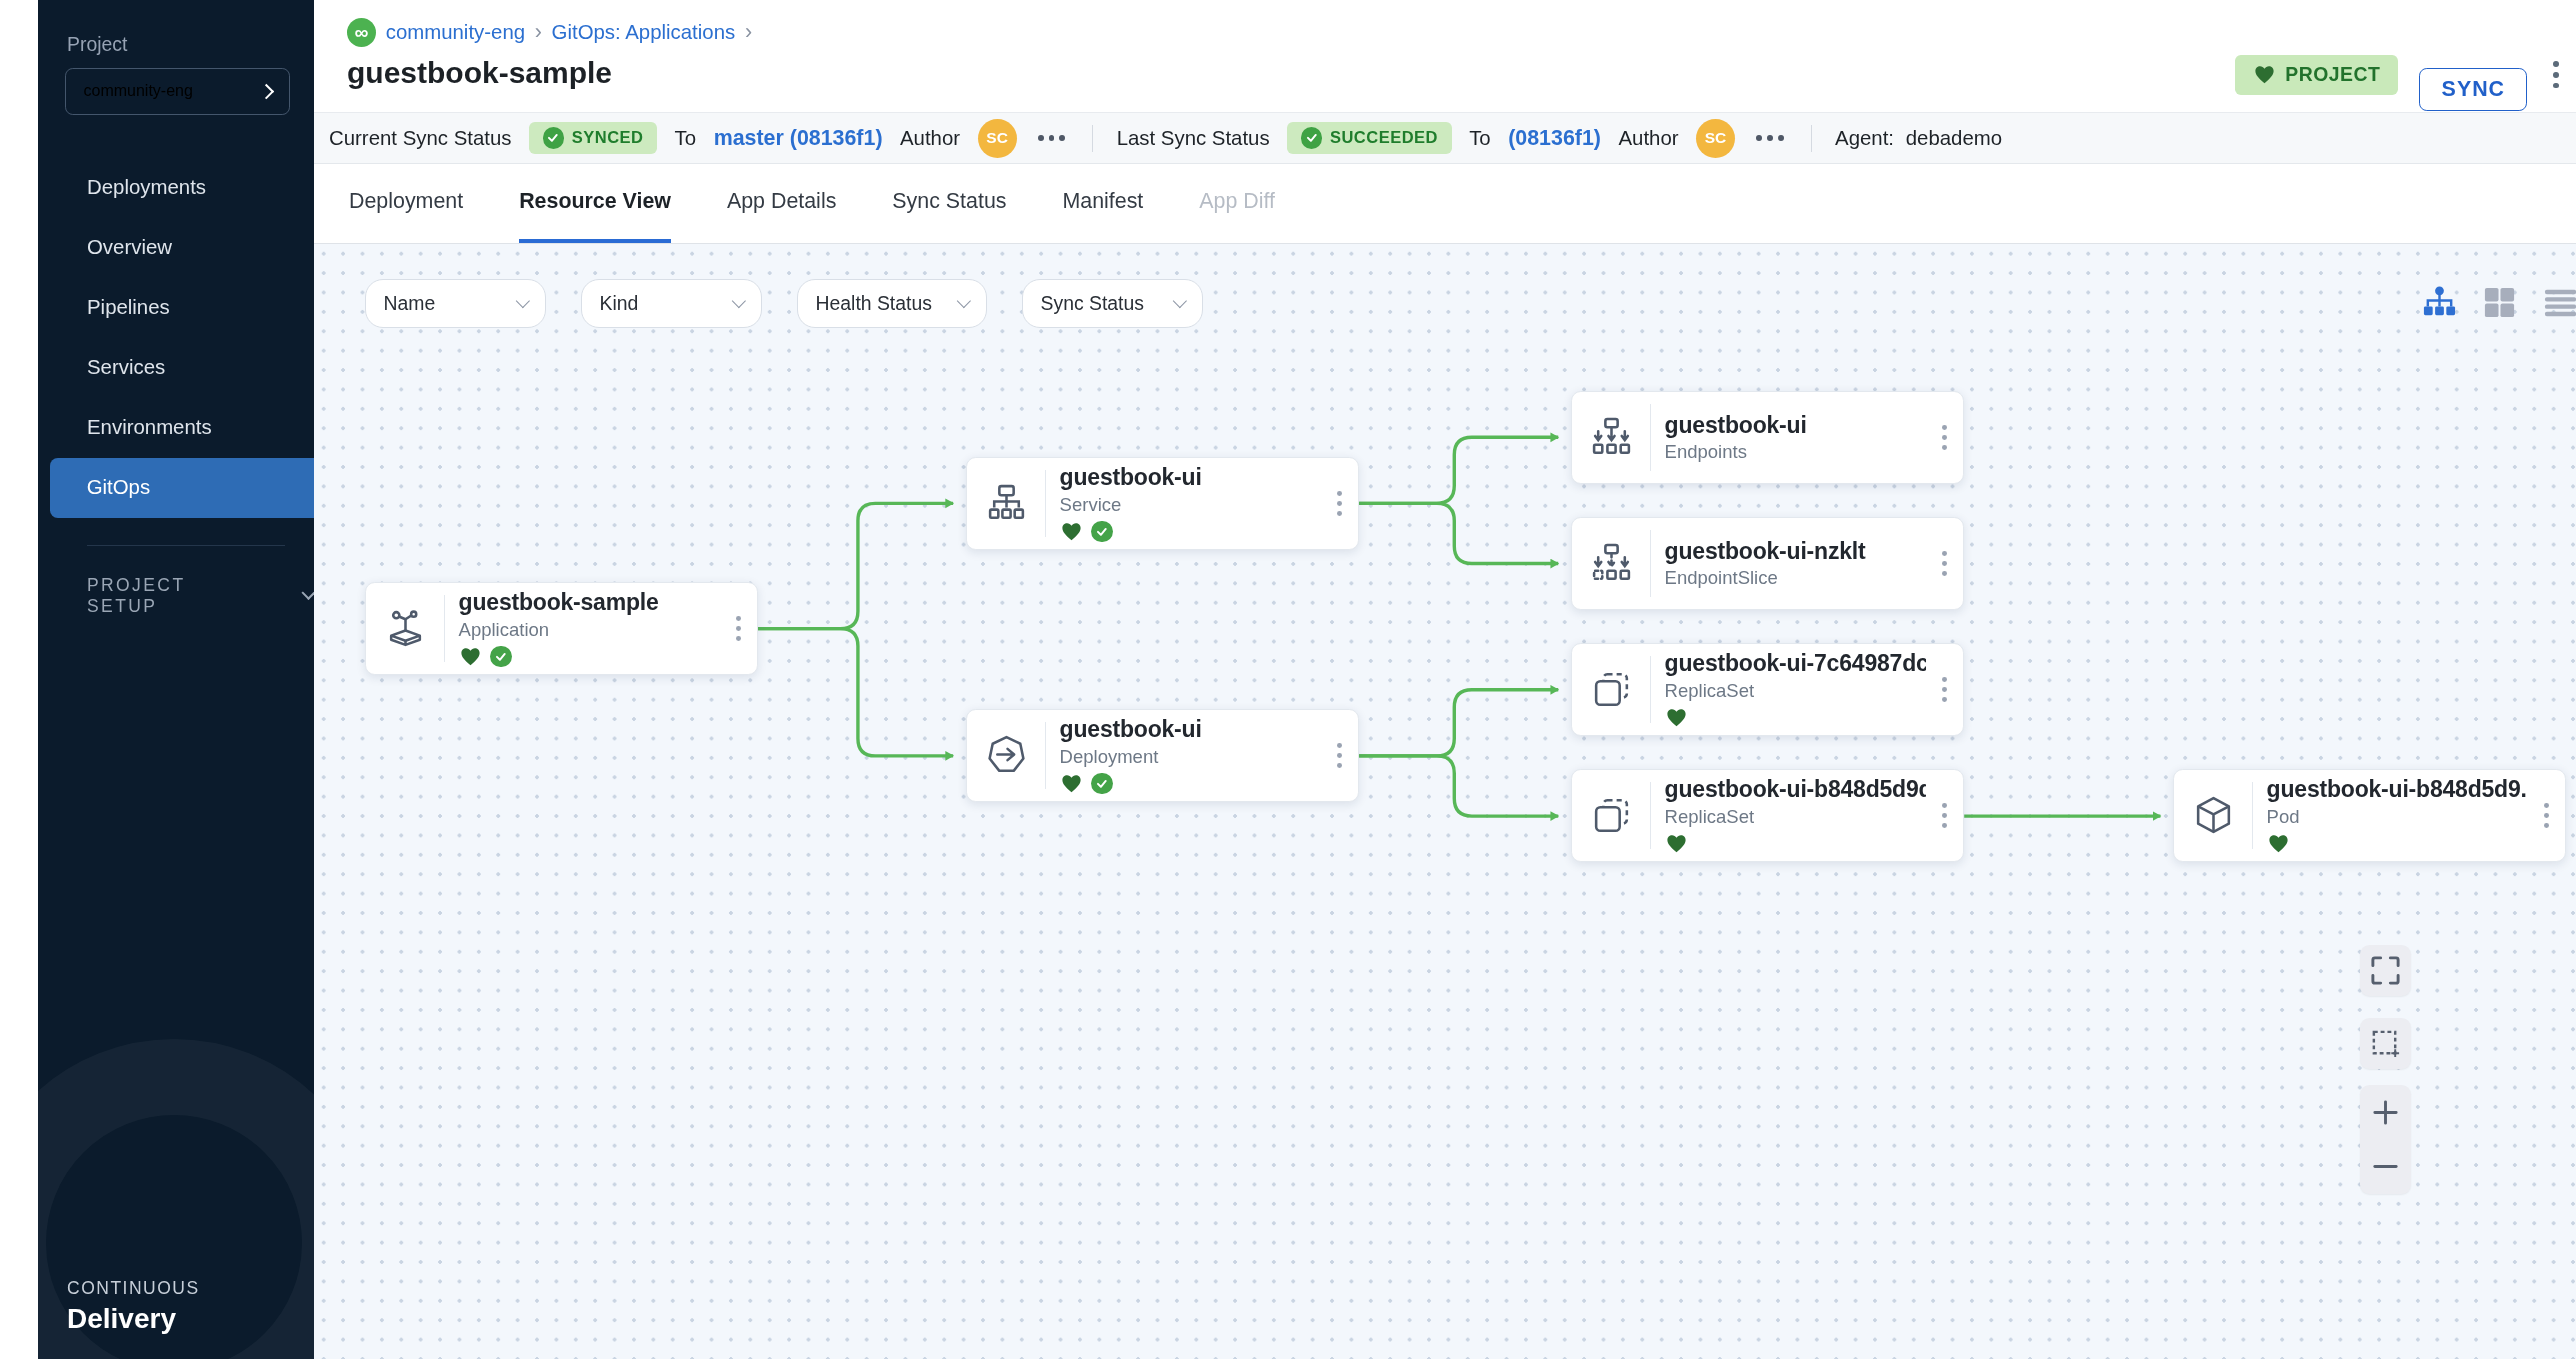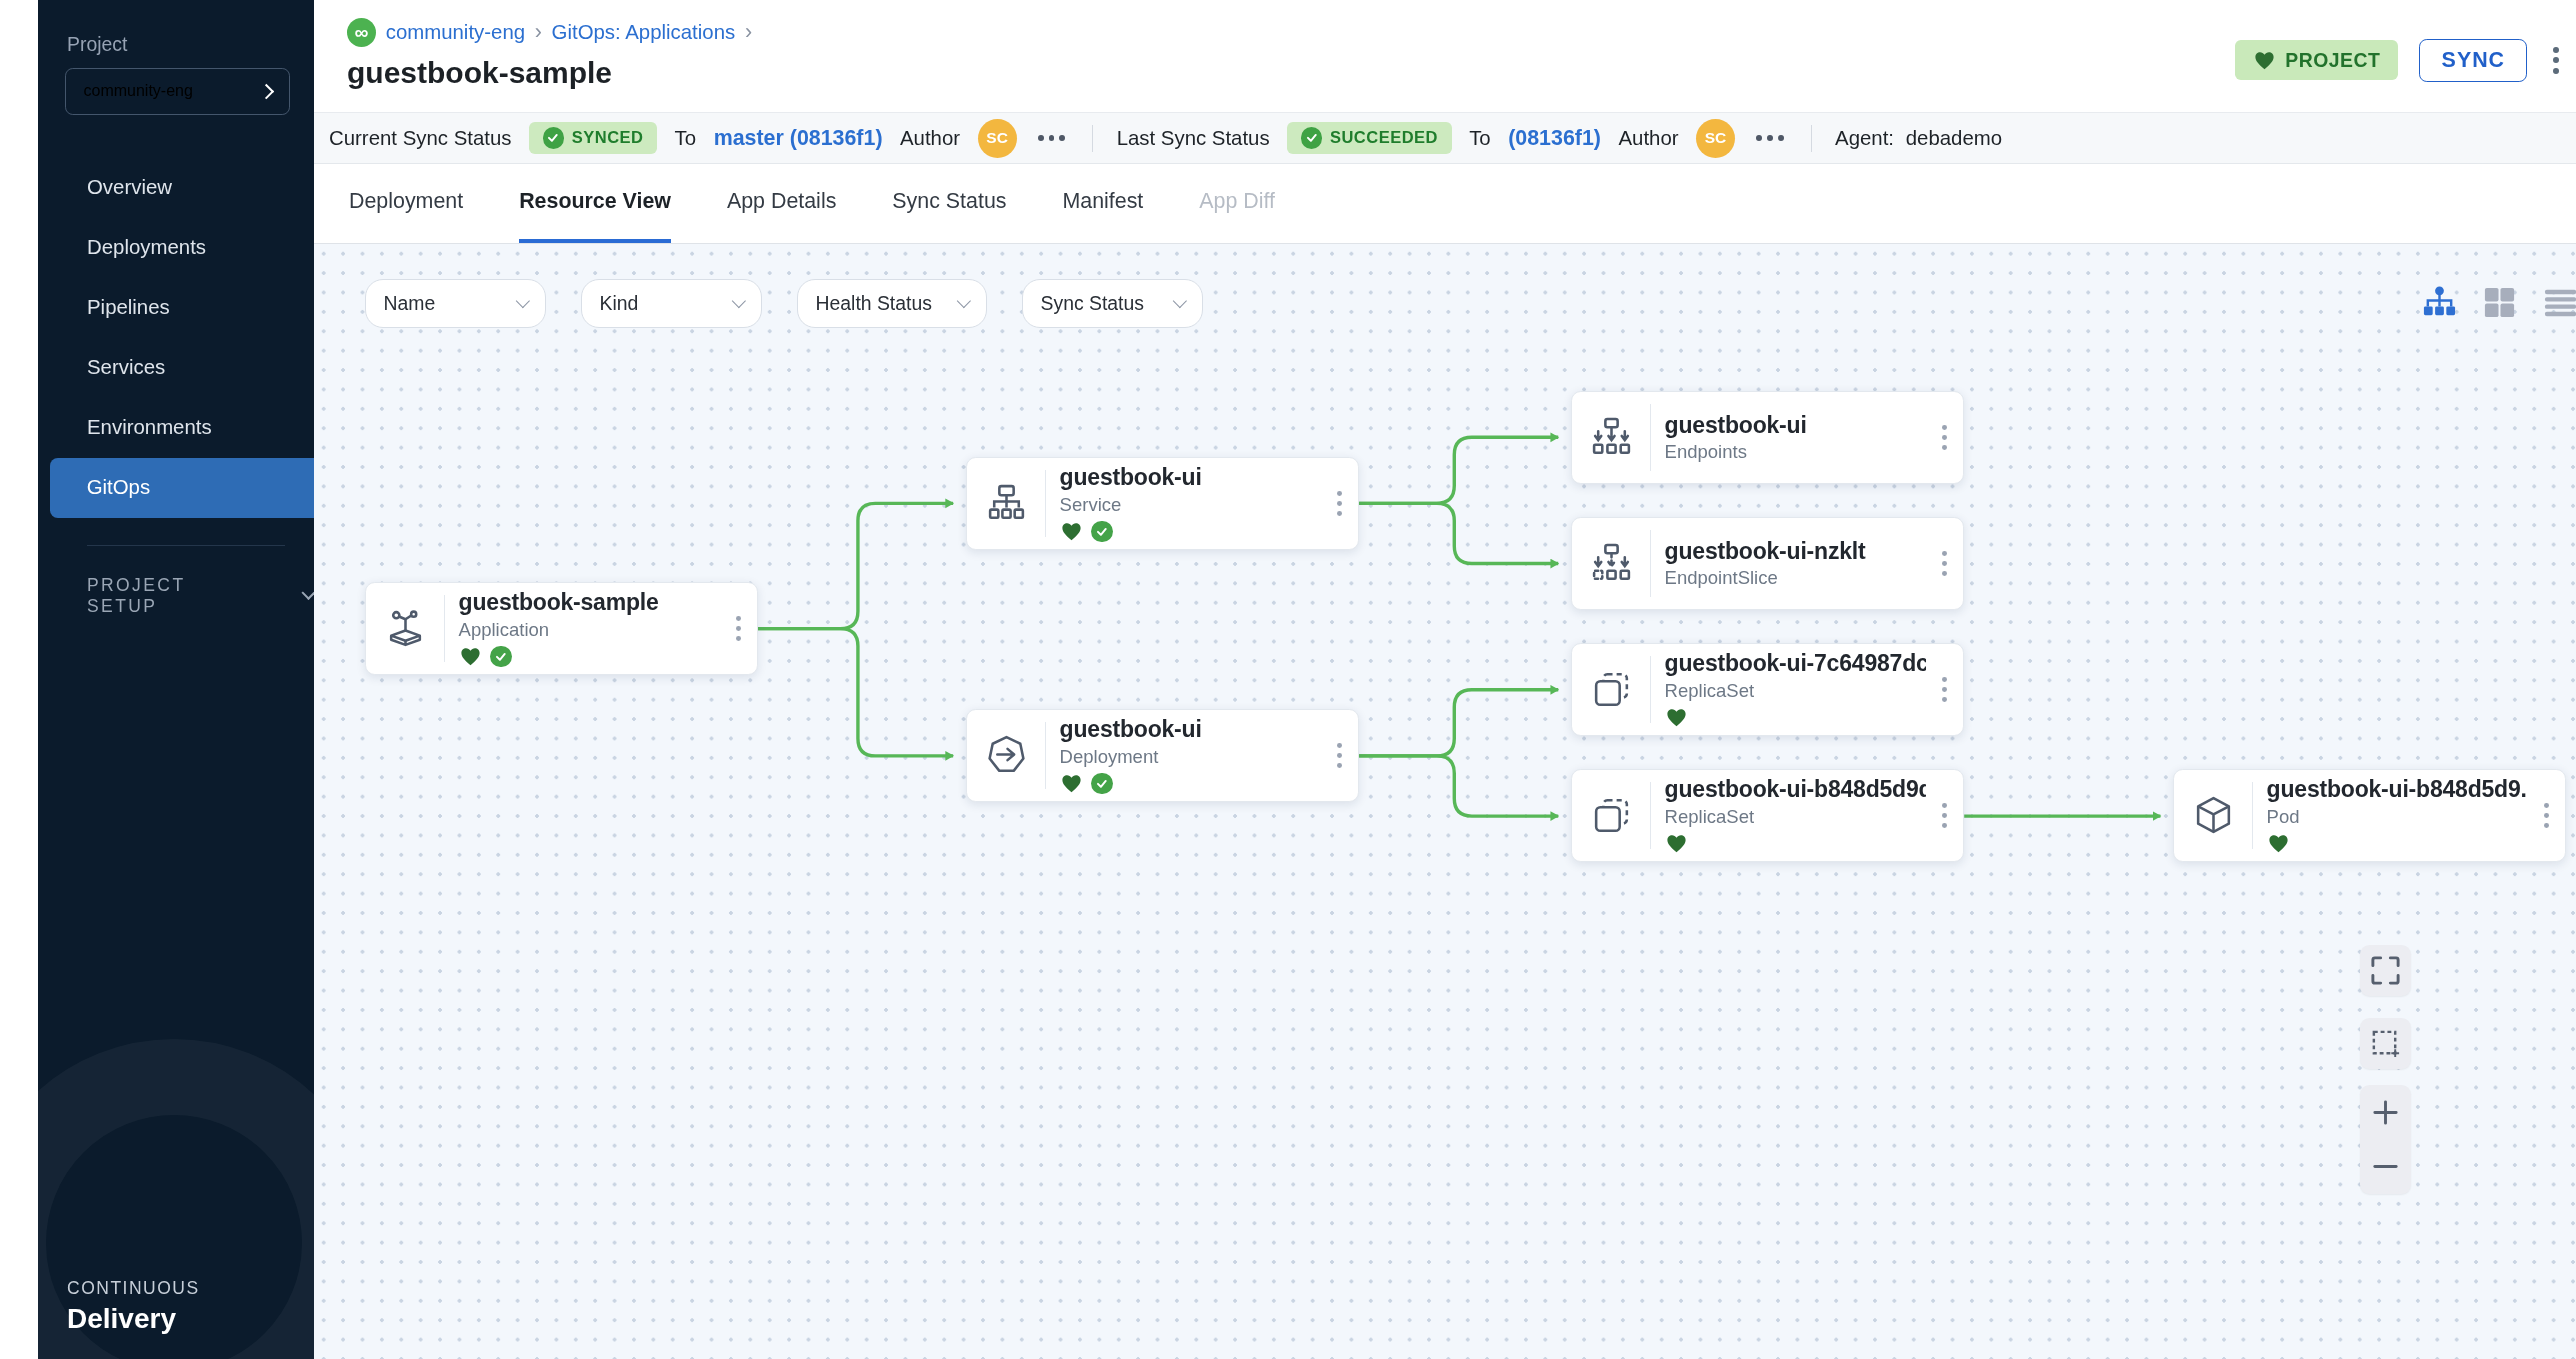--- a/index.html
+++ b/index.html
@@ -41,21 +41,21 @@
     display:flex; align-items:center; justify-content:center; font-size:19.4px; font-weight:700; }
   .bc-link { color:#2b6fd0; cursor:pointer; }
   .bc-sep { color:#8a93a2; font-size:21.4px; }
   .page-title { margin-top:9.7px; font-size:30px; font-weight:700; color:#1c2126; }
   .header-right { position:absolute; right:13.6px; top:39px; display:flex; align-items:center; gap:21.4px; }
   .healthy-badge { display:flex; align-items:center; gap:9.7px; background:#c9e9ba;
     border-radius:5.8px; padding:8.7px 17.5px; }
   .healthy-badge span { color:#22722c; font-size:19.4px; font-weight:700; letter-spacing:0.5px; }
   .sync-btn { border:1.9px solid #2160c9; color:#2160c9; background:#fff; border-radius:7.8px;
     font-size:21.4px; font-weight:700; padding:7.8px 21.4px; letter-spacing:1px; cursor:pointer;
-    font-family:"Liberation Sans", sans-serif; }
+    font-family:"Liberation Sans", sans-serif;margin-top:29px; }
   .kebab-v { display:flex; flex-direction:column; gap:4.9px; cursor:pointer; padding:3.9px; }
   .kebab-v i { width:5.8px; height:5.8px; border-radius:50%; background:#5c6b7a; }
 
   .statusbar { height:52px; background:#f6f8fa; border-top:1px solid #e8ebef;
     border-bottom:1px solid #e4e8ec; display:flex; align-items:center; gap:17.5px;
     padding-left:15px; font-size:20.4px; color:#1d2227; }
   .pill { display:flex; align-items:center; gap:7.8px; background:#cdeabf; border-radius:5.8px;
     padding:5.8px 13.6px; }
   .pill span { color:#1f7d2c; font-size:16.5px; font-weight:700; letter-spacing:0.5px; }
   .check-circle { width:21.4px; height:21.4px; border-radius:50%; background:#3fa244;
@@ -123,24 +123,24 @@
 
   <div class="sidebar">
     <div class="sb-watermark"></div>
     <div class="sb-project-label">Project</div>
     <div class="sb-project-select">
       <span>community-eng</span>
       <span class="chev-right"></span>
     </div>
     <div class="sb-nav">
       <div class="sb-item">
+          <span>Deployments</span>
+        </div>
+      <div class="sb-item">
           <span>Overview</span>
-        </div>
-      <div class="sb-item">
-          <span>Deployments</span>
         </div>
       <div class="sb-item">
           <span>Pipelines</span>
         </div>
       <div class="sb-item">
           <span>Services</span>
         </div>
       <div class="sb-item">
           <span>Environments</span>
         </div>

